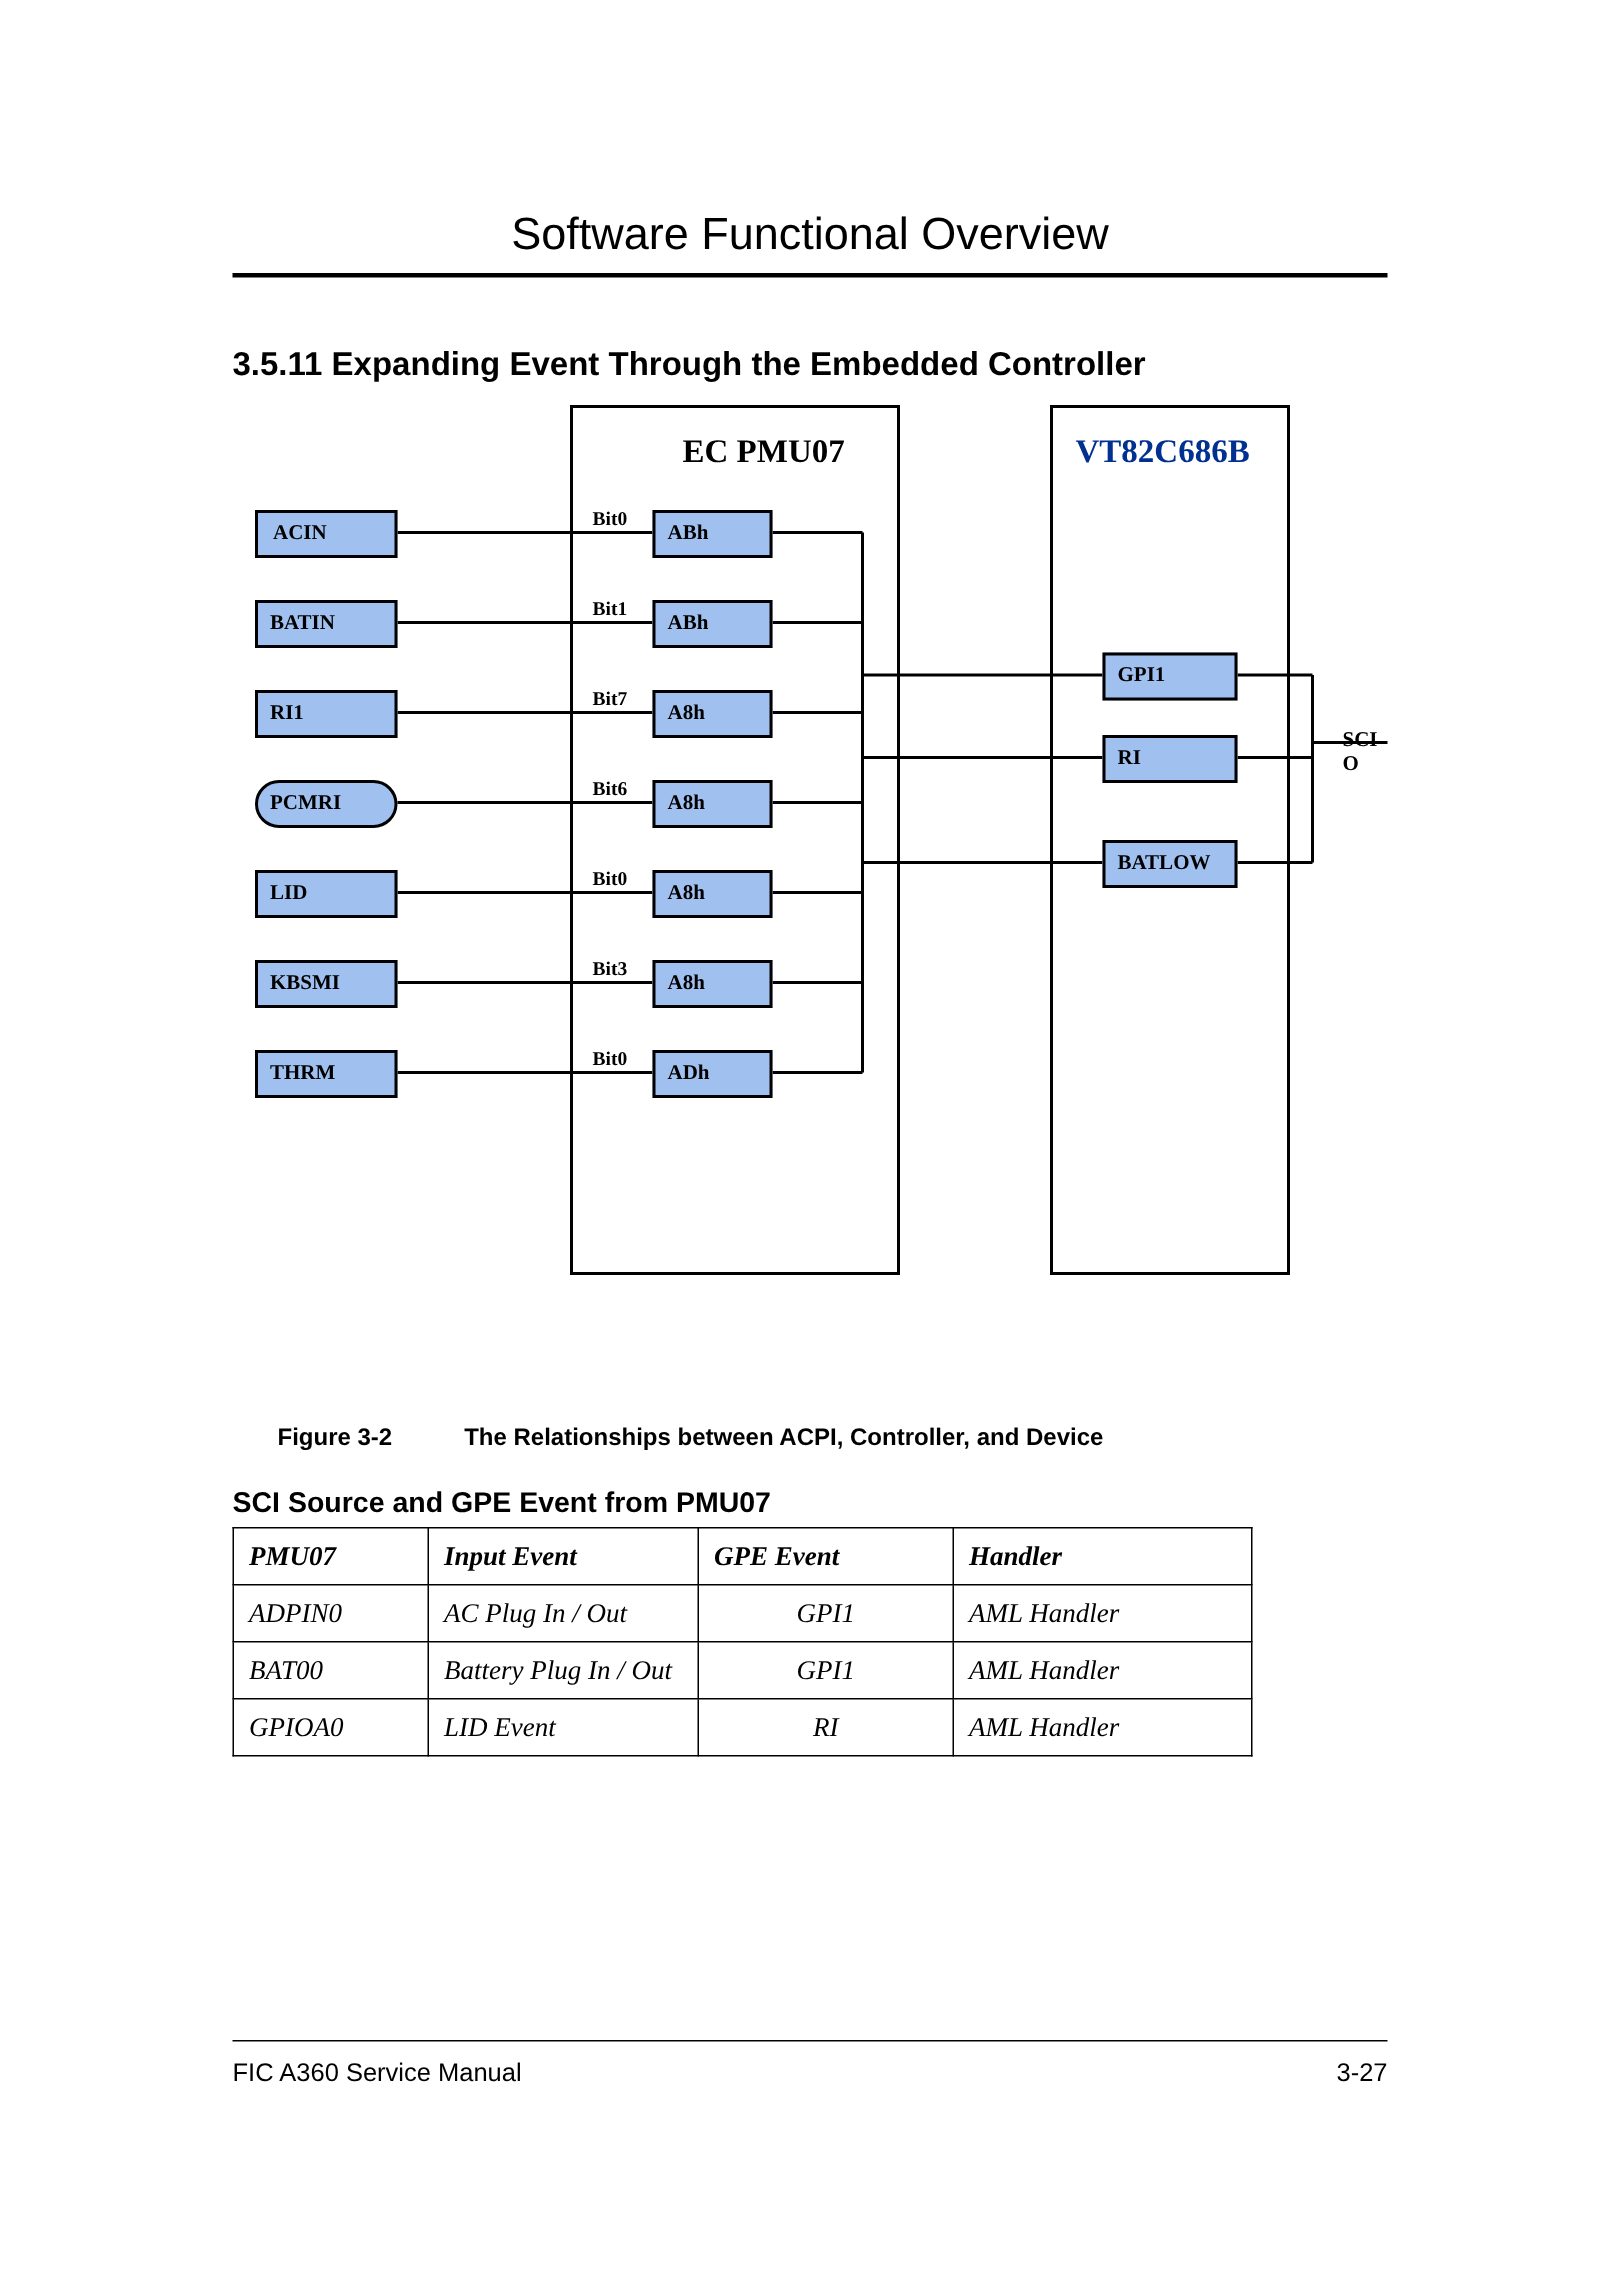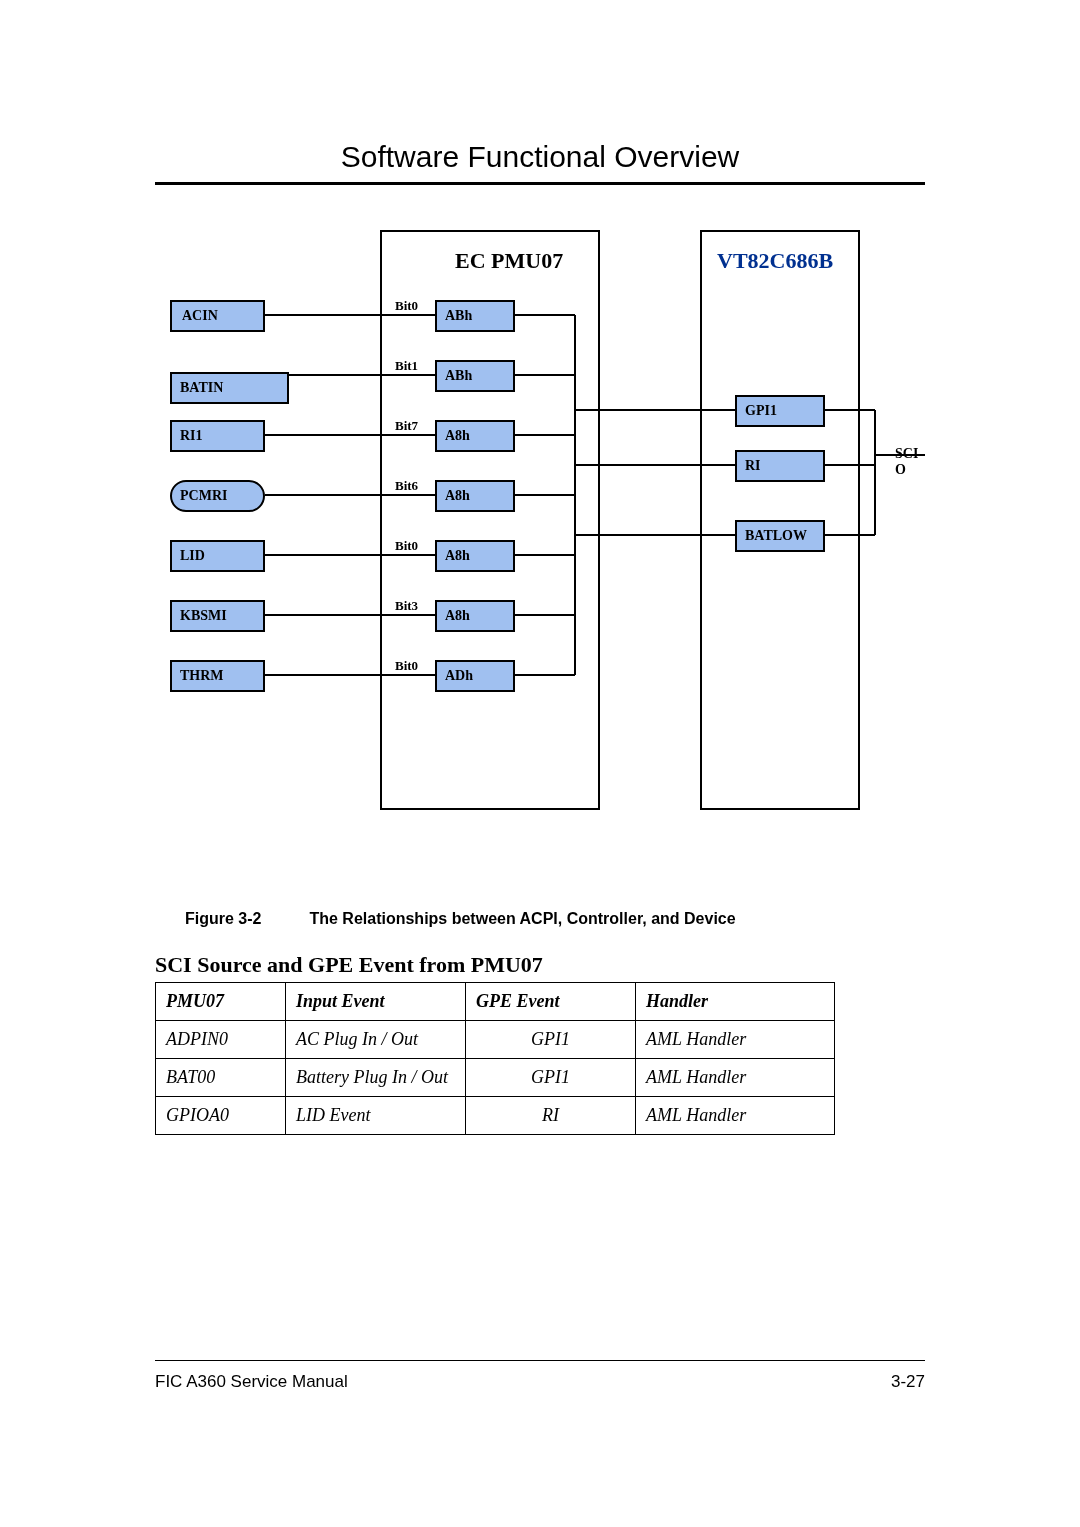--- a/index.html
+++ b/index.html
@@ -81,23 +81,23 @@
   }
   
   .fig-caption {
     font-family: Arial, Helvetica, sans-serif;
     font-weight: bold;
     font-size: 16px;
     margin: 0 0 24px 30px;
   }
   .fig-caption .capnum { display: inline-block; width: 120px; }
   .subhead {
-    font-family: Liberation Serif, serif;
-    font-weight: bold;
-    font-size: 22px;
+    font-family: Liberation Sans, sans-serif;
+    font-weight: bold;
+    font-size: 19px;
     margin-bottom: 4px;
   }
   
   table.gpe {
     border-collapse: collapse;
     width: 680px;
     font-size: 18px;
   }
   table.gpe th, table.gpe td {
     border: 1.5px solid #000;
@@ -131,20 +131,21 @@
     font-size: 17px;
   }
 </style>
 </head>
 <body>
 
 <div class="page">
   <div class="chapter-title">Software Functional Overview</div>
   <div class="rule-thick"></div>
 
+  <div class="section-heading">3.5.11 Expanding Event Through the Embedded Controller</div>
 
   <div class="diagram">
 
     <svg width="790" height="640">
       <g stroke="#000" stroke-width="2" fill="none">
 
         <line x1="110" y1="85" x2="280" y2="85"></line>
         <line x1="110" y1="145" x2="280" y2="145"></line>
         <line x1="110" y1="205" x2="280" y2="205"></line>
         <line x1="110" y1="265" x2="280" y2="265"></line>
@@ -174,21 +175,21 @@
       </g>
     </svg>
 
     <div class="frame" style="left:225px; top:0; width:220px; height:580px;"></div>
     <div class="frame-title" style="left:300px; top:18px; font-size:22px;">EC PMU07</div>
 
     <div class="frame" style="left:545px; top:0; width:160px; height:580px;"></div>
     <div class="frame-title" style="left:562px; top:18px; font-size:22px; color:#003090;">VT82C686B</div>
 
     <div class="blk" style="left:15px; top:70px; width:95px;padding-left:10px;">ACIN</div>
-    <div class="blk" style="left:15px; top:142px; width:119px;">BATIN</div>
+    <div class="blk" style="left:15px; top:130px; width:95px;">BATIN</div>
     <div class="blk" style="left:15px; top:190px; width:95px;">RI1</div>
     <div class="blk" style="left:15px; top:250px; width:95px;border-radius:16px;">PCMRI</div>
     <div class="blk" style="left:15px; top:310px; width:95px;">LID</div>
     <div class="blk" style="left:15px; top:370px; width:95px;">KBSMI</div>
     <div class="blk" style="left:15px; top:430px; width:95px;">THRM</div>
 
     <div class="bit-label" style="left:240px; top:68px;">Bit0</div>
     <div class="bit-label" style="left:240px; top:128px;">Bit1</div>
     <div class="bit-label" style="left:240px; top:188px;">Bit7</div>
     <div class="bit-label" style="left:240px; top:248px;">Bit6</div>

